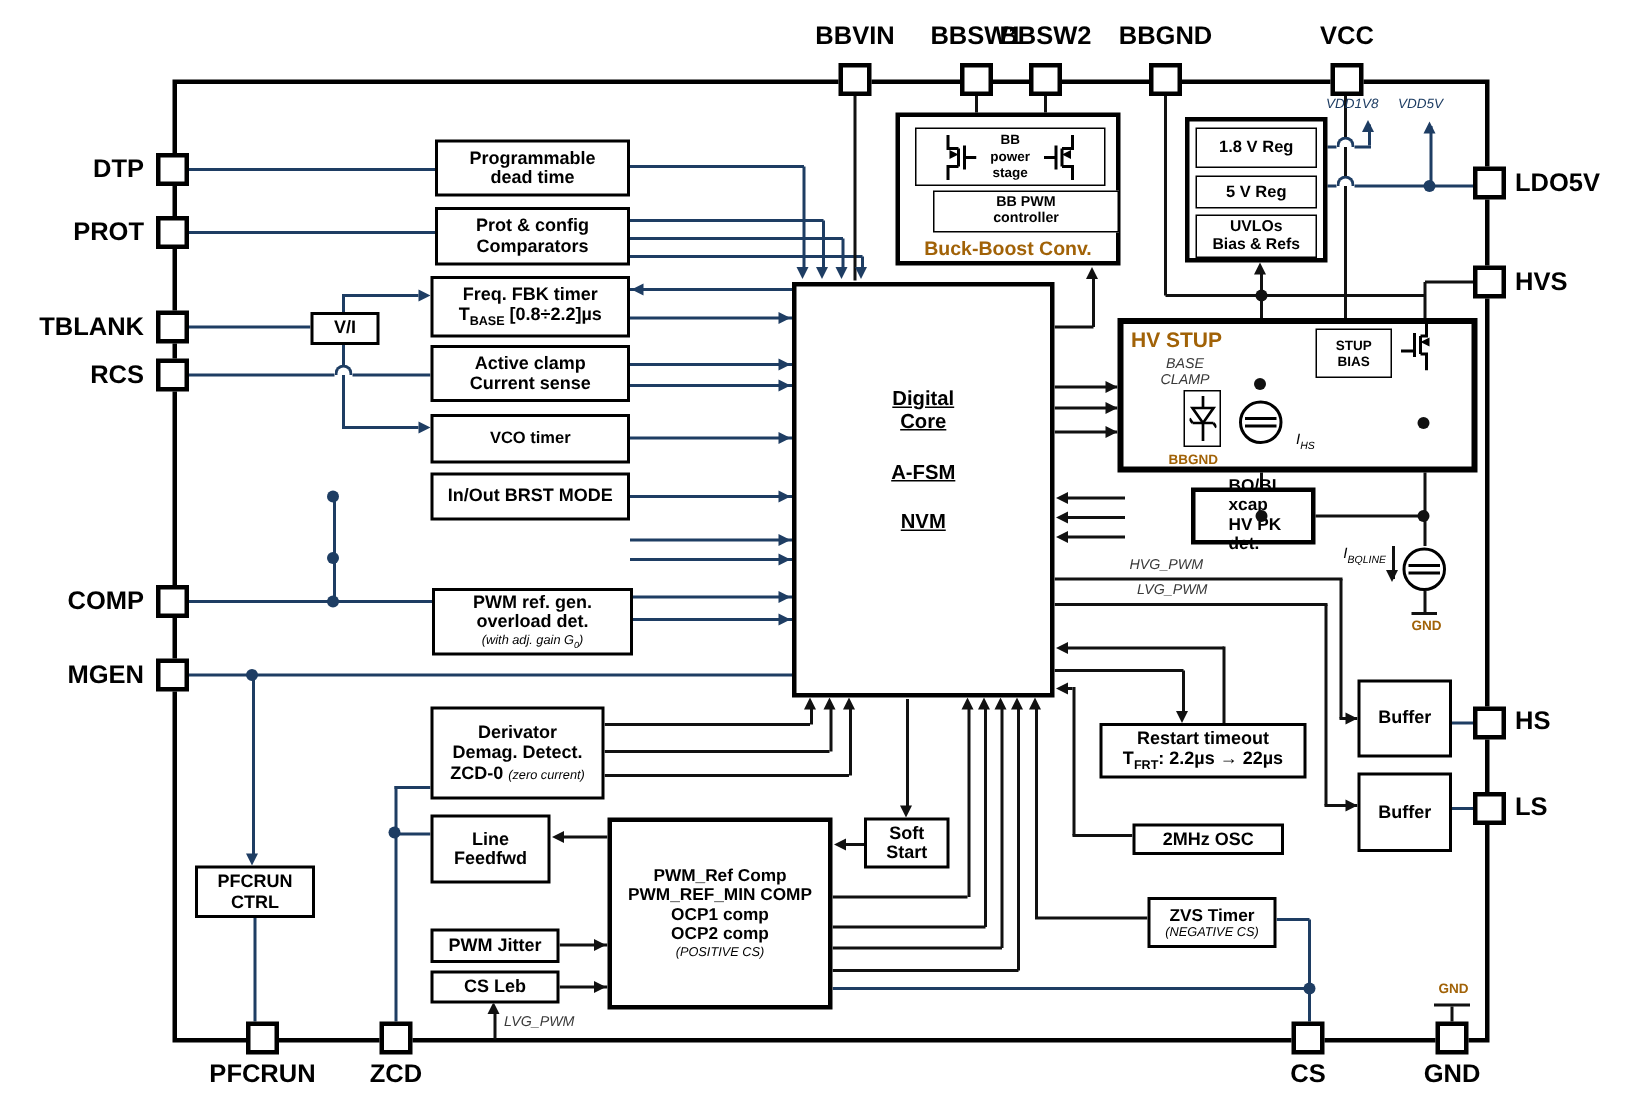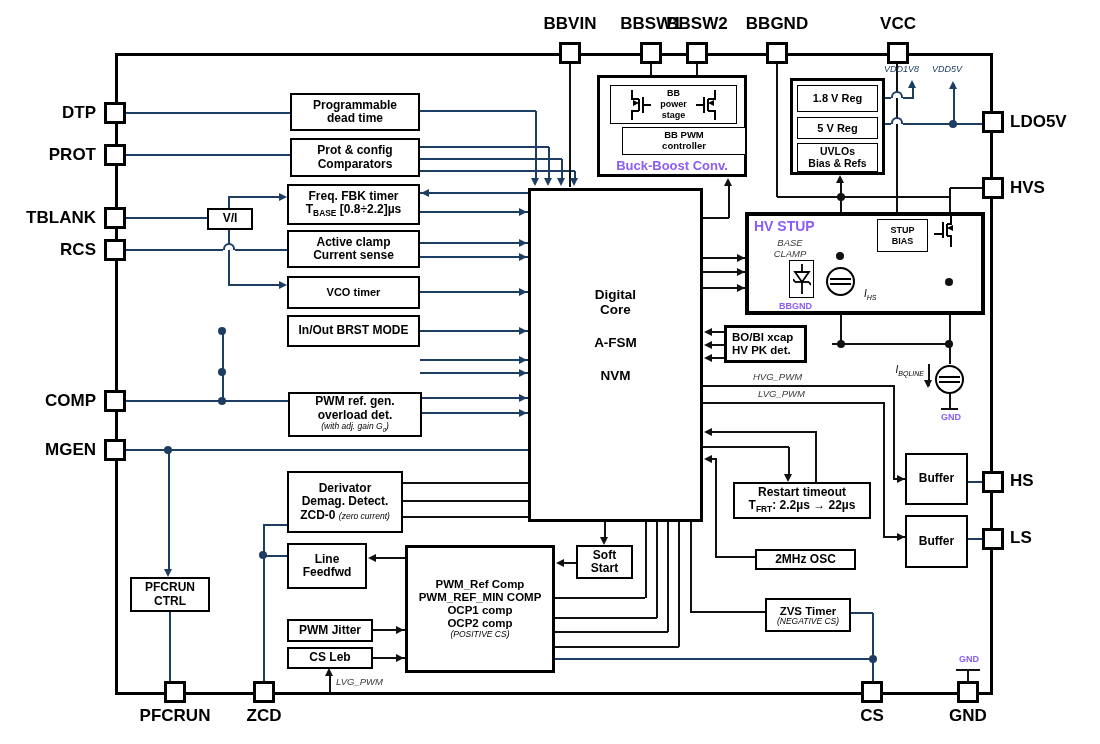--- a/index.html
+++ b/index.html
@@ -17,21 +17,21 @@
   .au{border-left:4px solid transparent;border-right:4px solid transparent;border-bottom:8px solid currentColor;}
   .ad{border-left:4px solid transparent;border-right:4px solid transparent;border-top:8px solid currentColor;}
   .dot{position:absolute;width:8px;height:8px;border-radius:50%;background:currentColor;z-index:4;}
   .hop{position:absolute;width:12px;height:7px;border:2px solid currentColor;border-bottom:none;
        border-radius:7px 7px 0 0;background:#fff;z-index:2;box-sizing:border-box;}
   .pin{position:absolute;width:22px;height:22px;border:3px solid #000;background:#fff;z-index:5;box-sizing:border-box;}
   .plab{position:absolute;font-weight:bold;font-size:17px;color:#000;z-index:6;white-space:nowrap;}
   .cxy{transform:translateX(-50%);}
   .small-note{font-style:italic;font-weight:normal;font-size:8.5px;}
   .flab{position:absolute;font-style:italic;font-size:9.5px;color:#3a3a3a;z-index:6;white-space:nowrap;}
-  .blab{position:absolute;font-weight:bold;font-size:9px;color:#8b5cf6;z-index:6;white-space:nowrap;}
+  .blab{position:absolute;font-weight:bold;font-size:9px;color:#a16207;z-index:6;white-space:nowrap;}
   sub{font-size:70%;}
   svg{display:block;}
 </style>
 </head>
 <body>
 
 <div id="diagram">
 
   <div style="position:absolute;left:115px;top:53px;width:878px;height:642px;border:3px solid #000;box-sizing:border-box;z-index:0;"></div>
 
@@ -330,21 +330,21 @@
     <span>PWM_Ref Comp</span>
       <span>PWM_REF_MIN COMP</span>
     <span>OCP1 comp</span>
       <span>OCP2 comp</span>
     <span class="small-note">(POSITIVE CS)</span>
   </div>
   <div class="blk" style="left:576px;top:545px;width:57px;height:34px;">
     <span>Soft</span>
       <span>Start</span>
   </div>
-  <div class="blk b3" style="left:528px;top:188px;width:175px;height:334px;font-size:13.5px;padding-bottom:40px;">
+  <div class="blk b3" style="left:528px;top:188px;width:175px;height:277px;font-size:13.5px;padding-bottom:40px;text-decoration:underline;">
     <span>Digital</span>
       <span>Core</span>
     <span style="margin-top:18px;">A-FSM</span>
     <span style="margin-top:18px;">NVM</span>
   </div>
 
   <div class="blk b3" style="left:597px;top:75px;width:150px;height:102px;justify-content:flex-end;"></div>
   <div class="blk b1" style="left:610px;top:85px;width:127px;height:39px;flex-direction:row;justify-content:space-between;padding:0 14px;font-size:9px;z-index:4;">
     <span style="transform:scaleX(-1);">
       <svg width="26" height="30" viewBox="0 0 26 30">
@@ -430,21 +430,21 @@
       <line x1="9" y1="9" x2="9" y2="25"></line>
           <line x1="13" y1="11" x2="13" y2="23"></line>
       <polyline points="17,0 17,11 13,11"></polyline>
           <polyline points="13,23 17,23 17,34"></polyline>
       <line x1="0" y1="21" x2="9" y2="21"></line>
         </g>
       <polygon points="13,15 19,12 19,18" fill="#000"></polygon>
       </svg>
   </div>
 
-  <div class="blk b3" style="left:724px;top:325px;width:83px;height:38px;font-size:11.5px;align-items:flex-start;padding-left:5px;text-align:left;">
+  <div class="blk b3" style="left:794px;top:325px;width:83px;height:38px;font-size:11.5px;align-items:flex-start;padding-left:22px;text-align:left;">
     <span>BO/BI xcap</span>
       <span>HV PK det.</span>
   </div>
 
   <div class="blk" style="left:733px;top:482px;width:138px;height:37px;border-width:2.5px;">
     <span>Restart timeout</span>
     <span><span>T</span><sub>FRT</sub><span>: 2.2µs → 22µs</span></span>
   </div>
   <div class="blk" style="left:755px;top:549px;width:101px;height:21px;">
     <span>2MHz OSC</span>

